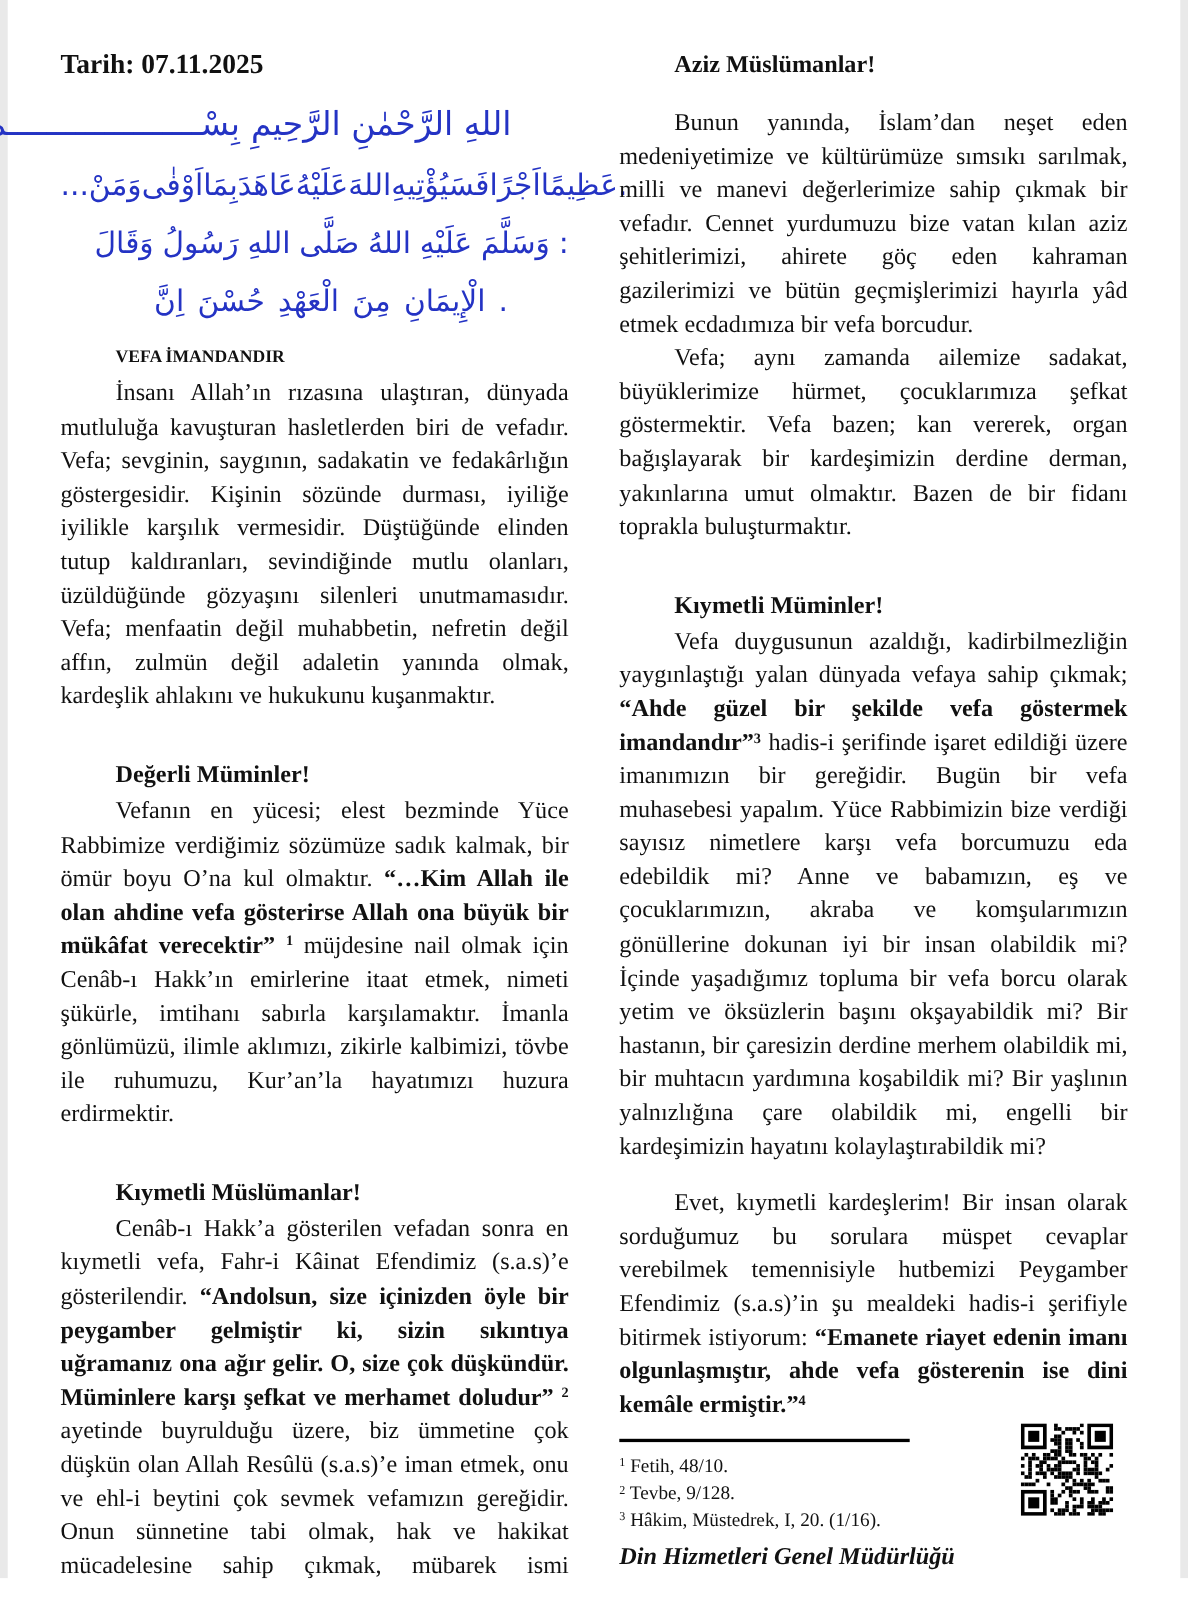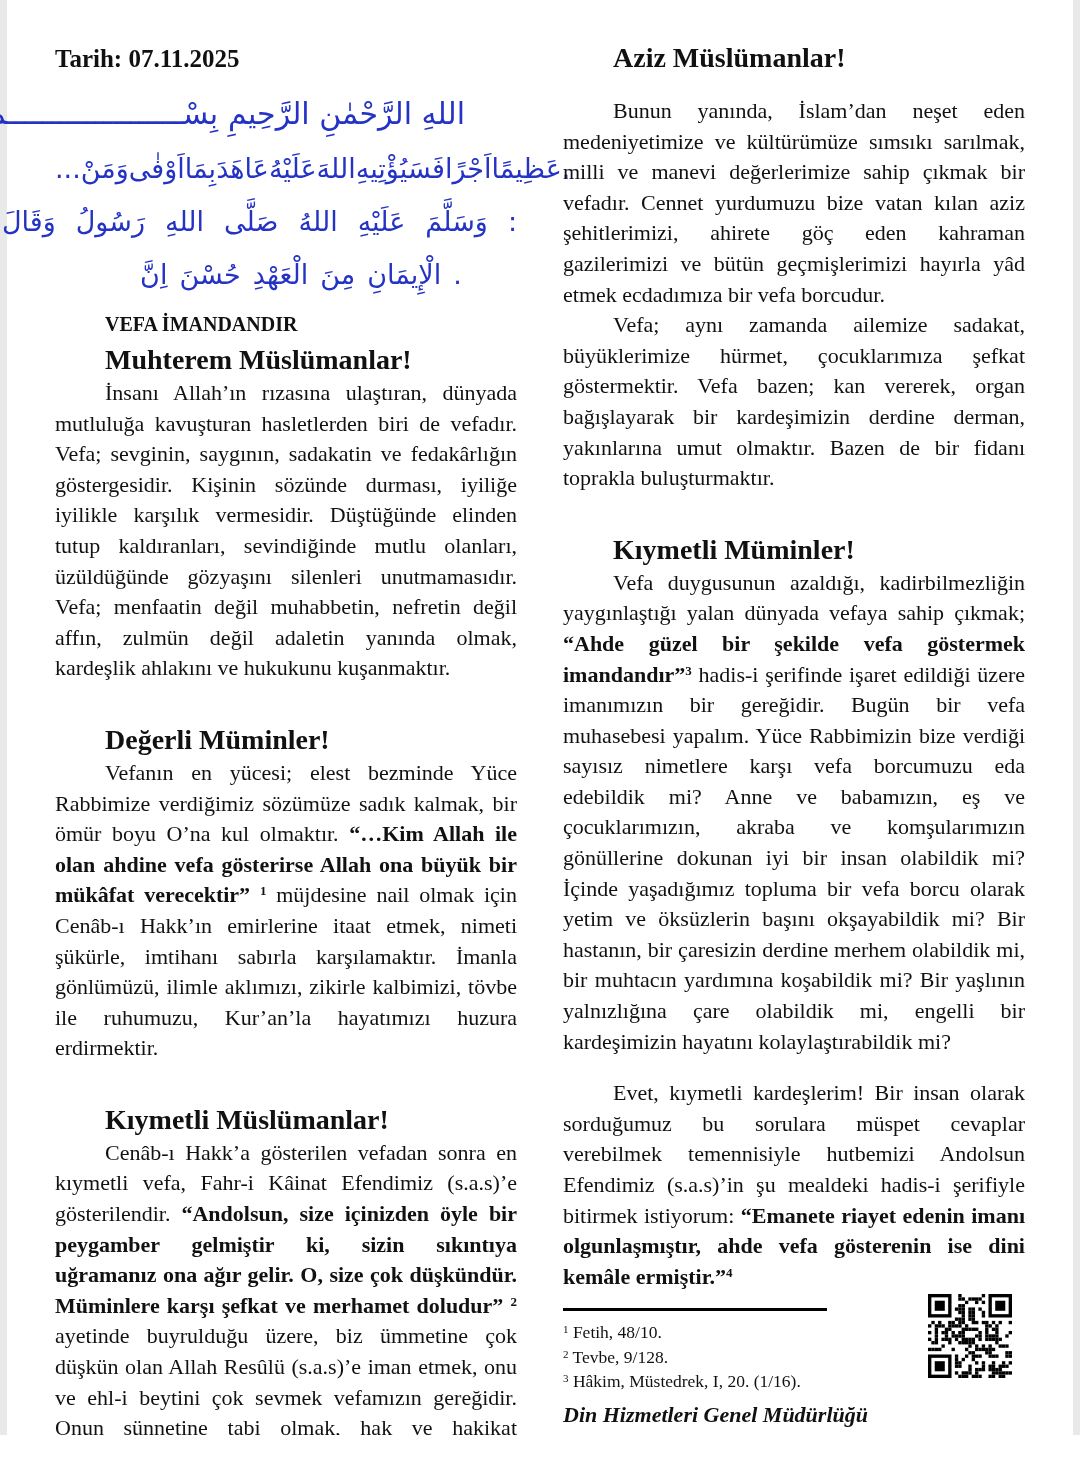--- a/index.html
+++ b/index.html
@@ -10,25 +10,25 @@
   .edge-right{right:0;}
   .col{position:absolute;top:40px;width:462px;}
   .col-left{left:55px;}
   .col-right{left:563px;}
   .date{font-weight:bold;font-size:25px;line-height:30px;margin:4px 0 10px 0;}
   .arabic-block{margin-bottom:6px;}
   .aline{display:flex;direction:ltr;align-items:center;height:53px;
          font-family:"DejaVu Sans",sans-serif;font-size:27px;color:var(--arabic,#2433C4);}
   .aline.basmala{height:58px;font-size:30px;justify-content:flex-end;padding-right:52px;gap:10px;}
   .aline.verse{justify-content:space-between;}
-  .aline.hadith-intro{justify-content:flex-end;gap:20px;}
+  .aline.hadith-intro{justify-content:flex-end;gap:8px;}
   .aline.hadith{justify-content:center;gap:12px;padding-left:30px;}
   .aword{direction:rtl;unicode-bidi:isolate;white-space:nowrap;}
-  .title{font-weight:bold;font-size:20px;line-height:35px;text-indent:50px;margin-top:6px;}
-  .heading{font-weight:bold;font-size:28px;line-height:35px;text-indent:50px;
+  .title{font-weight:bold;font-size:16px;line-height:35px;text-indent:50px;margin-top:6px;}
+  .heading{font-weight:bold;font-size:22px;line-height:35px;text-indent:50px;
            margin:38px 0 1px 0;}
   .heading.first{margin-top:0;}
   .para{font-size:22px;line-height:30.6px;text-align:justify;text-indent:50px;margin:0;}
   .para.spaced{margin-top:21px;}
   .b{font-weight:bold;}
   sup{font-size:13px;line-height:0;vertical-align:7px;}
   .fnsep{width:264px;height:3px;background:#000;margin:16px 0 9px 0;}
   .footnotes{font-size:17.5px;line-height:24.5px;}
   .fn{white-space:nowrap;}
   .fn sup{font-size:11px;vertical-align:5px;}
@@ -78,38 +78,37 @@
           <span class="aword">اِنَّ</span>
           <span class="aword">حُسْنَ</span>
           <span class="aword">الْعَهْدِ</span>
           <span class="aword">مِنَ</span>
           <span class="aword">الْإِيمَانِ</span>
           <span class="aword">.</span>
         </div>
     </div>
 
     <div class="title">VEFA İMANDANDIR</div>
-    <div class="heading first">Muhterem Müslümanlar!</div>
     <p class="para"><span>İnsanı Allah’ın rızasına ulaştıran, dünyada mutluluğa kavuşturan hasletlerden biri de vefadır. Vefa; sevginin, saygının, sadakatin ve fedakârlığın göstergesidir. Kişinin sözünde durması, iyiliğe iyilikle karşılık vermesidir. Düştüğünde elinden tutup kaldıranları, sevindiğinde mutlu olanları, üzüldüğünde gözyaşını silenleri unutmamasıdır. Vefa; menfaatin değil muhabbetin, nefretin değil affın, zulmün değil adaletin yanında olmak, kardeşlik ahlakını ve hukukunu kuşanmaktır.</span></p>
 
     <div class="heading">Değerli Müminler!</div>
     <p class="para"><span>Vefanın en yücesi; elest bezminde Yüce Rabbimize verdiğimiz sözümüze sadık kalmak, bir ömür boyu O’na kul olmaktır. </span><span class="b">“…Kim Allah ile olan ahdine vefa gösterirse Allah ona büyük bir mükâfat verecektir”</span><span> </span><sup class="b">1</sup><span> müjdesine nail olmak için Cenâb-ı Hakk’ın emirlerine itaat etmek, nimeti şükürle, imtihanı sabırla karşılamaktır. İmanla gönlümüzü, ilimle aklımızı, zikirle kalbimizi, tövbe ile ruhumuzu, Kur’an’la hayatımızı huzura erdirmektir.</span></p>
 
     <div class="heading">Kıymetli Müslümanlar!</div>
     <p class="para"><span>Cenâb-ı Hakk’a gösterilen vefadan sonra en kıymetli vefa, Fahr-i Kâinat Efendimiz (s.a.s)’e gösterilendir. </span><span class="b">“Andolsun, size içinizden öyle bir peygamber gelmiştir ki, sizin sıkıntıya uğramanız ona ağır gelir. O, size çok düşkündür. Müminlere karşı şefkat ve merhamet doludur”</span><span> </span><sup class="b">2</sup><span> ayetinde buyrulduğu üzere, biz ümmetine çok düşkün olan Allah Resûlü (s.a.s)’e iman etmek, onu ve ehl-i beytini çok sevmek vefamızın gereğidir. Onun sünnetine tabi olmak, hak ve hakikat mücadelesine sahip çıkmak, mübarek ismi anıldığında salavât-ı şerife getirmek Peygamberimiz (s.a.s)’e olan vefa borcumuzdur.</span></p>
   </div>
 
   <div class="col col-right">
     <div class="heading first">Aziz Müslümanlar!</div>
     <p class="para spaced"><span>Bunun yanında, İslam’dan neşet eden medeniyetimize ve kültürümüze sımsıkı sarılmak, milli ve manevi değerlerimize sahip çıkmak bir vefadır. Cennet yurdumuzu bize vatan kılan aziz şehitlerimizi, ahirete göç eden kahraman gazilerimizi ve bütün geçmişlerimizi hayırla yâd etmek ecdadımıza bir vefa borcudur.</span></p>
     <p class="para"><span>Vefa; aynı zamanda ailemize sadakat, büyüklerimize hürmet, çocuklarımıza şefkat göstermektir. Vefa bazen; kan vererek, organ bağışlayarak bir kardeşimizin derdine derman, yakınlarına umut olmaktır. Bazen de bir fidanı toprakla buluşturmaktır.</span></p>
 
     <div class="heading">Kıymetli Müminler!</div>
     <p class="para"><span>Vefa duygusunun azaldığı, kadirbilmezliğin yaygınlaştığı yalan dünyada vefaya sahip çıkmak; </span><span class="b">“Ahde güzel bir şekilde vefa göstermek imandandır”</span><sup class="b">3</sup><span> hadis-i şerifinde işaret edildiği üzere imanımızın bir gereğidir. Bugün bir vefa muhasebesi yapalım. Yüce Rabbimizin bize verdiği sayısız nimetlere karşı vefa borcumuzu eda edebildik mi? Anne ve babamızın, eş ve çocuklarımızın, akraba ve komşularımızın gönüllerine dokunan iyi bir insan olabildik mi? İçinde yaşadığımız topluma bir vefa borcu olarak yetim ve öksüzlerin başını okşayabildik mi? Bir hastanın, bir çaresizin derdine merhem olabildik mi, bir muhtacın yardımına koşabildik mi? Bir yaşlının yalnızlığına çare olabildik mi, engelli bir kardeşimizin hayatını kolaylaştırabildik mi?</span></p>
-    <p class="para spaced"><span>Evet, kıymetli kardeşlerim! Bir insan olarak sorduğumuz bu sorulara müspet cevaplar verebilmek temennisiyle hutbemizi Andolsun Efendimiz (s.a.s)’in şu mealdeki hadis-i şerifiyle bitirmek istiyorum: </span><span class="b">“Emanete riayet edenin imanı olgunlaşmıştır, ahde vefa gösterenin ise dini kemâle ermiştir.”</span><sup class="b">4</sup></p>
+    <p class="para spaced"><span>Evet, kıymetli kardeşlerim! Bir insan olarak sorduğumuz bu sorulara müspet cevaplar verebilmek temennisiyle hutbemizi Peygamber Efendimiz (s.a.s)’in şu mealdeki hadis-i şerifiyle bitirmek istiyorum: </span><span class="b">“Emanete riayet edenin imanı olgunlaşmıştır, ahde vefa gösterenin ise dini kemâle ermiştir.”</span><sup class="b">4</sup></p>
 
     <div class="fnsep"></div>
     <div class="footnotes">
       <div class="fn"><sup>1</sup> <span>Fetih, 48/10.</span></div>
       <div class="fn"><sup>2</sup> <span>Tevbe, 9/128.</span></div>
       <div class="fn"><sup>3</sup> <span>Hâkim, Müstedrek, I, 20. (1/16).</span></div>
     </div>
     <div class="signature">Din Hizmetleri Genel Müdürlüğü</div>
   </div>
 

